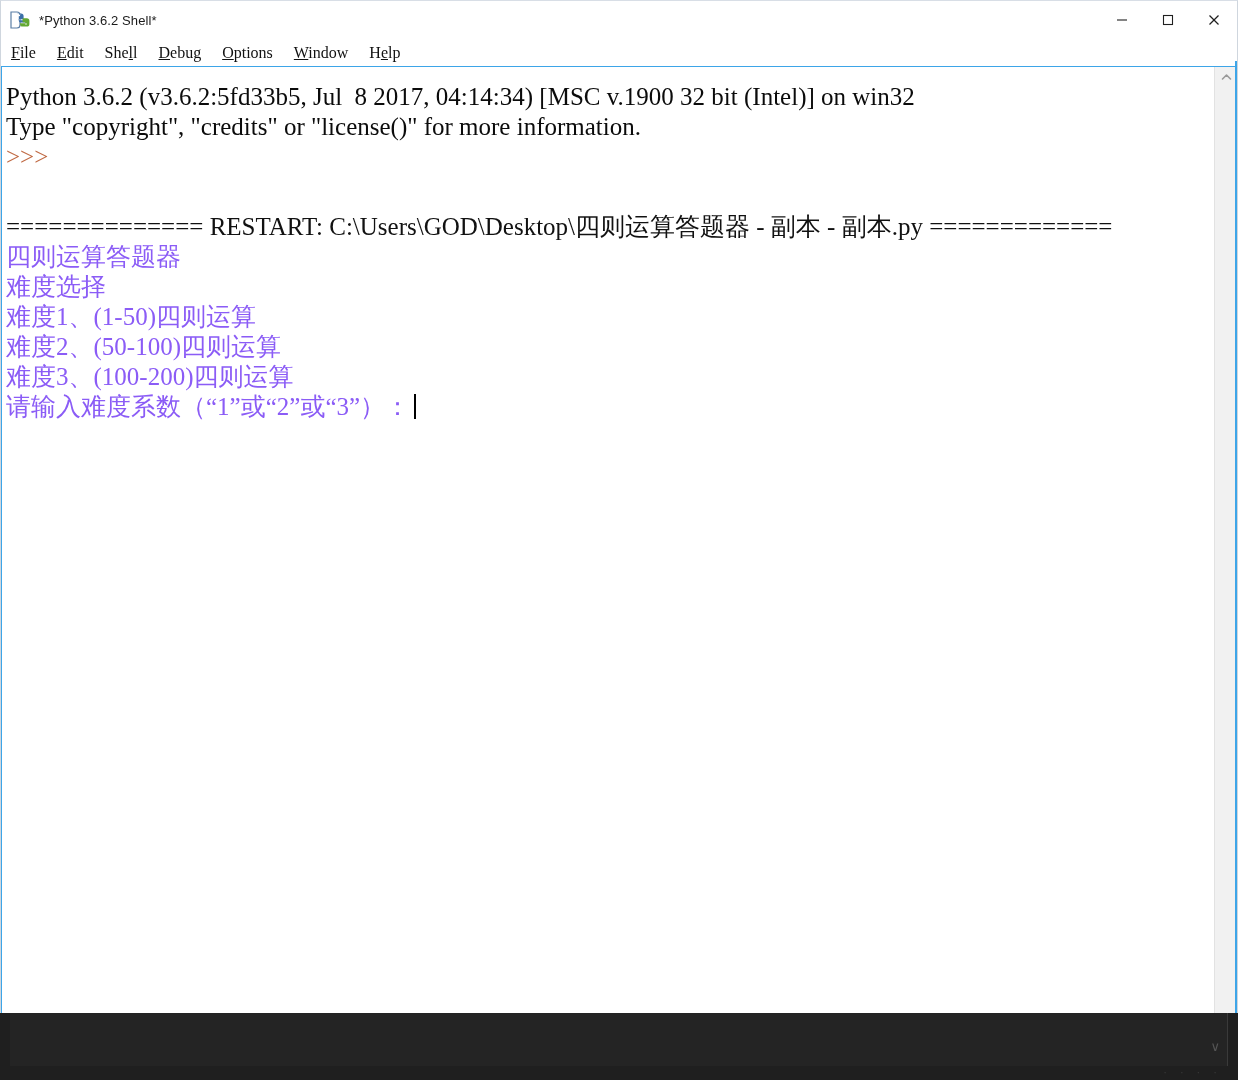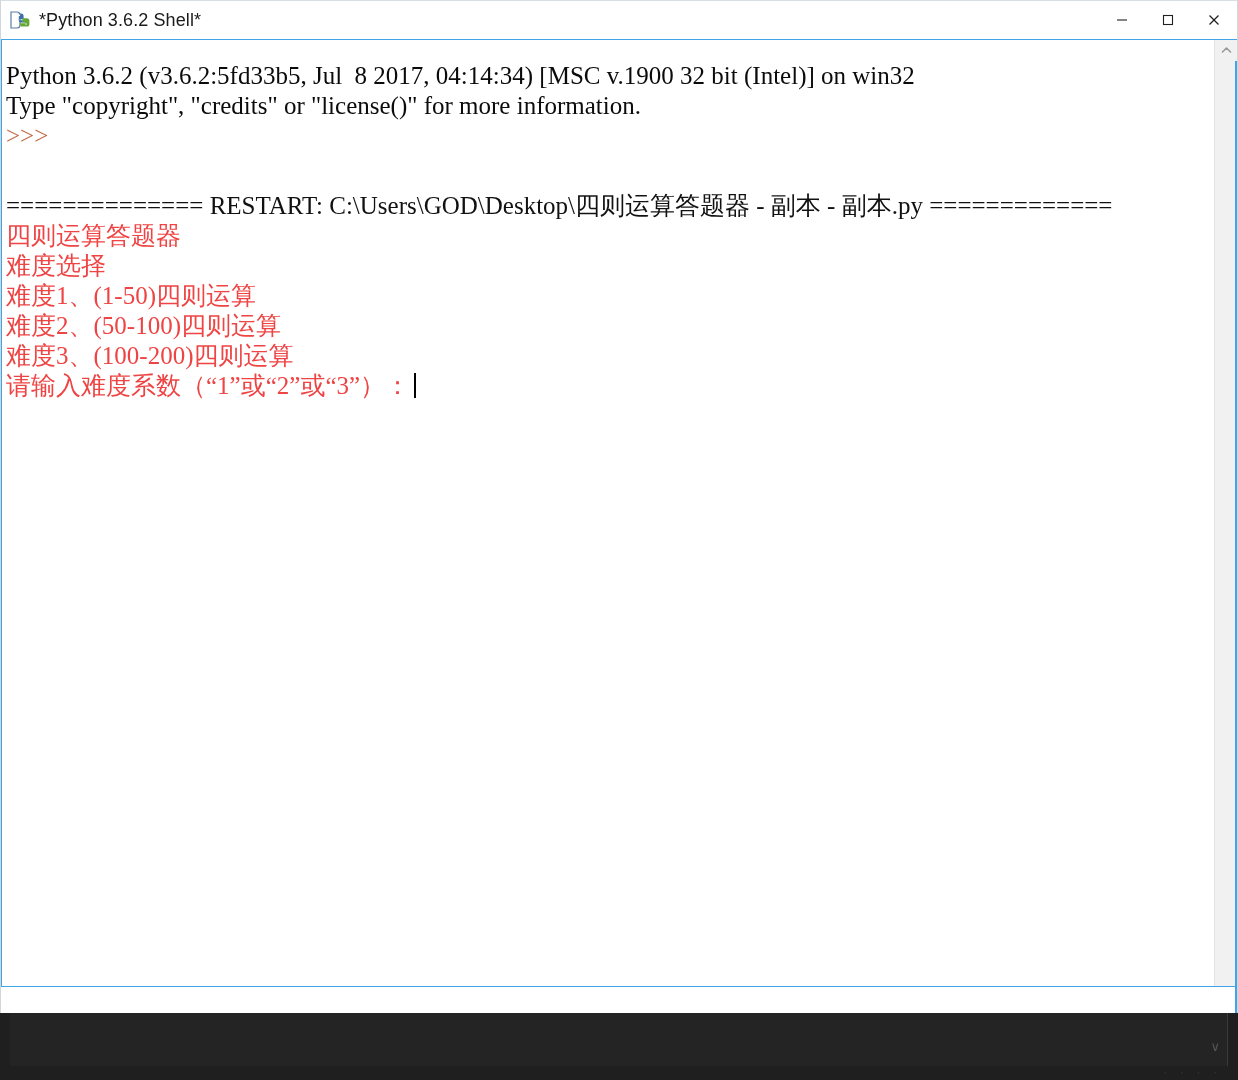--- a/index.html
+++ b/index.html
@@ -38,21 +38,21 @@
   .title-icon {
     width: 22px;
     height: 22px;
     margin-left: 8px;
     margin-right: 8px;
     flex: 0 0 auto;
     position: relative;
   }
   .title-text {
     font-family: "Liberation Sans", sans-serif;
-    font-size: 18px;
+    font-size: 13px;
     color: #1b1b1b;
     letter-spacing: 0.1px;
     white-space: nowrap;
   }
   .window-controls {
     position: absolute;
     right: 0;
     top: 0;
     height: 38px;
     display: flex;
@@ -94,35 +94,35 @@
     height: 948px;
     box-sizing: border-box;
     background: #ffffff;
     border: 1px solid #3da5e8;
     border-right: none;
     overflow: hidden;
   }
   .shell-text {
     position: absolute;
     left: 4px;
-    top: 21px;
+    top: 15px;
     right: 27px;
     font-family: "Liberation Serif", serif;
     font-size: 25px;
     line-height: 30px;
     white-space: pre-wrap;
     word-break: break-all;
     color: #111111;
     letter-spacing: 0px;
   }
   .ln { display: block; }
   .c-stdout { color: #0b0b0b; }
   .c-prompt { color: #c06a44; }
   .c-restart { color: #111111; margin-top: 40px; }
-  .c-blue { color: #ef4444; }
+  .c-blue { color: #8b5cf6; }
   .caret {
     display: inline-block;
     width: 2px;
     height: 25px;
     background: #000000;
     vertical-align: -4px;
     margin-left: 4px;
   }
 
   
@@ -234,20 +234,29 @@
       </div>
       <div class="win-btn">
         <svg width="14" height="14" viewBox="0 0 14 14">
           <line x1="2.5" y1="2.5" x2="11.5" y2="11.5" stroke="#202020" stroke-width="1.2"></line>
           <line x1="11.5" y1="2.5" x2="2.5" y2="11.5" stroke="#202020" stroke-width="1.2"></line>
         </svg>
       </div>
     </div>
   </div>
 
+  <div class="menubar">
+    <span class="menu-item"><span class="acc">F</span>ile</span>
+    <span class="menu-item"><span class="acc">E</span>dit</span>
+    <span class="menu-item">She<span class="acc">l</span>l</span>
+    <span class="menu-item"><span class="acc">D</span>ebug</span>
+    <span class="menu-item"><span class="acc">O</span>ptions</span>
+    <span class="menu-item"><span class="acc">W</span>indow</span>
+    <span class="menu-item">H<span class="acc">e</span>lp</span>
+  </div>
 
   <div class="shell-area">
     <div class="shell-text" id="shell-text"><span class="ln c-stdout">Python 3.6.2 (v3.6.2:5fd33b5, Jul  8 2017, 04:14:34) [MSC v.1900 32 bit (Intel)] on win32</span><span class="ln c-stdout">Type "copyright", "credits" or "license()" for more information.</span><span class="ln c-prompt">&gt;&gt;&gt; </span><span class="ln c-restart">============== RESTART: C:\Users\GOD\Desktop\四则运算答题器 - 副本 - 副本.py =============</span><span class="ln c-blue">四则运算答题器</span><span class="ln c-blue">难度选择</span><span class="ln c-blue">难度1、(1-50)四则运算</span><span class="ln c-blue">难度2、(50-100)四则运算</span><span class="ln c-blue">难度3、(100-200)四则运算</span><span class="ln c-blue">请输入难度系数（“1”或“2”或“3”）：<span class="caret"></span></span></div>
 
     <div class="vscroll">
       <div class="vscroll-up">
         <svg width="11" height="8" viewBox="0 0 11 8">
           <path d="M1.5 6 L5.5 2 L9.5 6" fill="none" stroke="#9a9a9a" stroke-width="1.6" stroke-linecap="round" stroke-linejoin="round"></path>
         </svg>
       </div>

